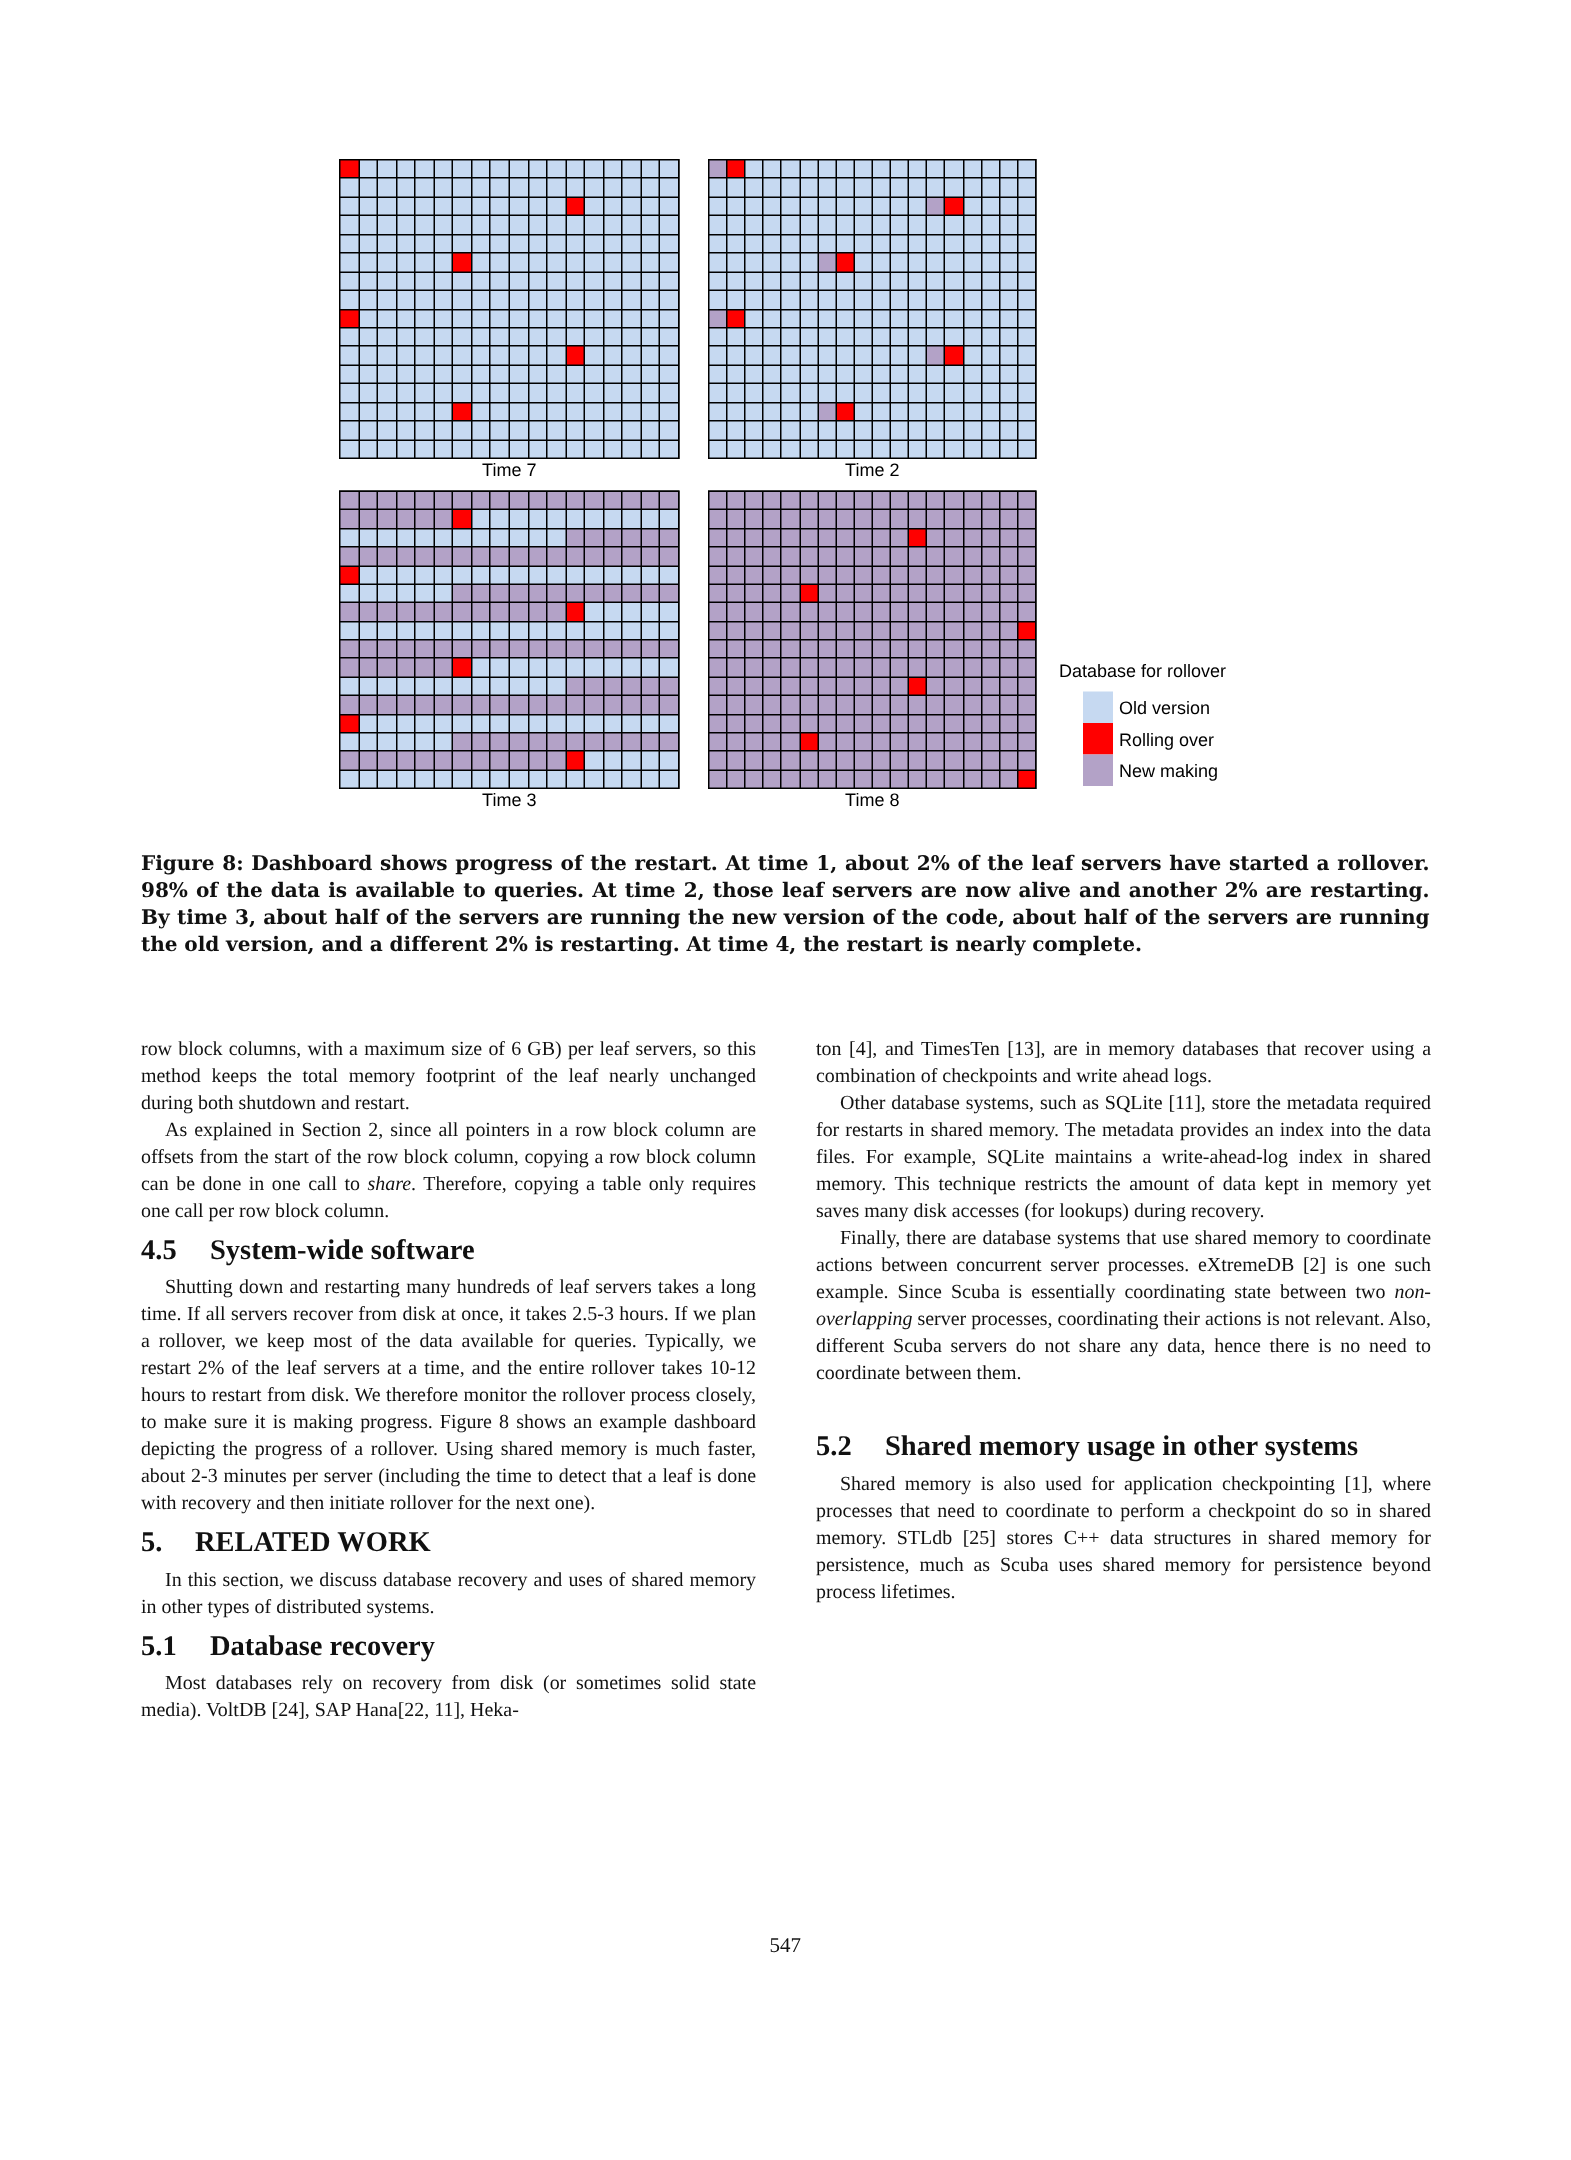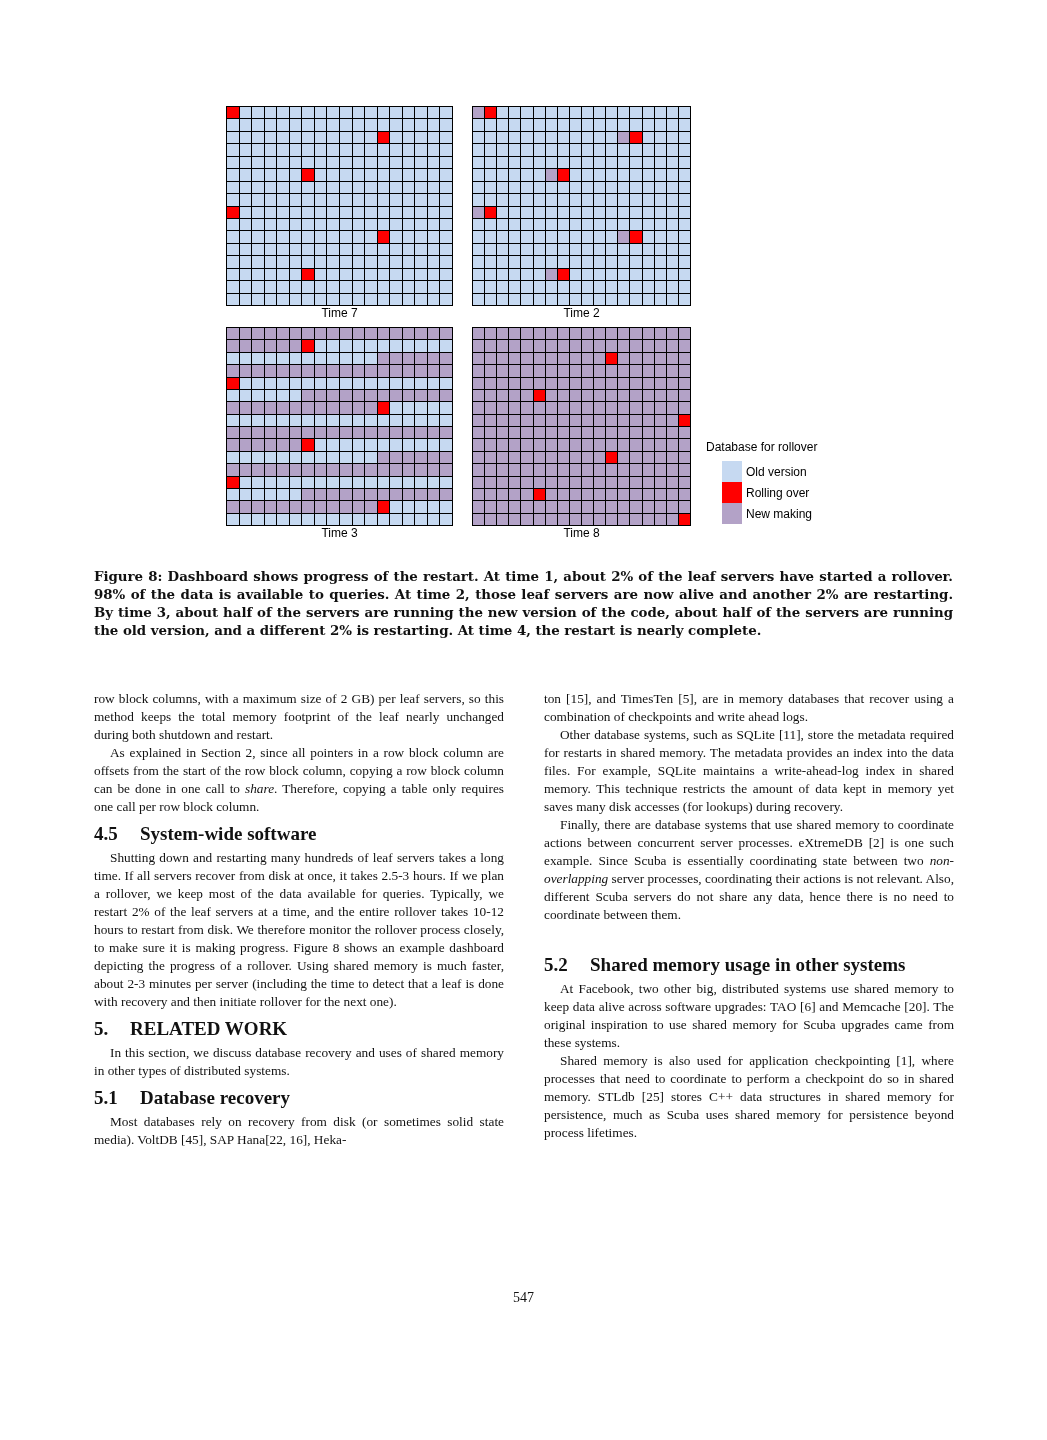--- a/index.html
+++ b/index.html
@@ -1210,33 +1210,32 @@
   </div>
   <div class="legend-item">
     <span class="legend-swatch" style="background: rgb(179, 162, 199);"></span>
     <span class="legend-text">New making</span>
   </div>
 </div>
 
 <div class="caption">Figure 8: Dashboard shows progress of the restart. At time 1, about 2% of the leaf servers have started a rollover. 98% of the data is available to queries. At time 2, those leaf servers are now alive and another 2% are restarting. By time 3, about half of the servers are running the new version of the code, about half of the servers are running the old version, and a different 2% is restarting. At time 4, the restart is nearly complete.</div>
 
 <div class="col col-left">
-  <p>row block columns, with a maximum size of 2 GB) per leaf servers, so this method keeps the total memory footprint of the leaf nearly unchanged during both shutdown and restart.</p>
+  <p>row block columns, with a maximum size of 6 GB) per leaf servers, so this method keeps the total memory footprint of the leaf nearly unchanged during both shutdown and restart.</p>
   <p class="indent"><span>As explained in Section 2, since all pointers in a row block column are offsets from the start of the row block column, copying a row block column can be done in one call to </span><em>share</em><span>. Therefore, copying a table only requires one call per row block column.</span></p>
   <h2><span class="num">4.5</span><span>System-wide software</span></h2>
   <p class="indent">Shutting down and restarting many hundreds of leaf servers takes a long time. If all servers recover from disk at once, it takes 2.5-3 hours. If we plan a rollover, we keep most of the data available for queries. Typically, we restart 2% of the leaf servers at a time, and the entire rollover takes 10-12 hours to restart from disk. We therefore monitor the rollover process closely, to make sure it is making progress. Figure 8 shows an example dashboard depicting the progress of a rollover. Using shared memory is much faster, about 2-3 minutes per server (including the time to detect that a leaf is done with recovery and then initiate rollover for the next one).</p>
   <h2 class="sec"><span class="num">5.</span><span>RELATED WORK</span></h2>
   <p class="indent">In this section, we discuss database recovery and uses of shared memory in other types of distributed systems.</p>
   <h2><span class="num">5.1</span><span>Database recovery</span></h2>
-  <p class="indent">Most databases rely on recovery from disk (or sometimes solid state media). VoltDB [45], SAP Hana[22, 16], Heka-</p>
+  <p class="indent">Most databases rely on recovery from disk (or sometimes solid state media). VoltDB [24], SAP Hana[22, 11], Heka-</p>
 </div>
 
 <div class="col col-right">
-  <p>ton [15], and TimesTen [5], are in memory databases that recover using a combination of checkpoints and write ahead logs.</p>
+  <p>ton [4], and TimesTen [13], are in memory databases that recover using a combination of checkpoints and write ahead logs.</p>
   <p class="indent">Other database systems, such as SQLite [11], store the metadata required for restarts in shared memory. The metadata provides an index into the data files. For example, SQLite maintains a write-ahead-log index in shared memory. This technique restricts the amount of data kept in memory yet saves many disk accesses (for lookups) during recovery.</p>
   <p class="indent"><span>Finally, there are database systems that use shared memory to coordinate actions between concurrent server processes. eXtremeDB [2] is one such example. Since Scuba is essentially coordinating state between two </span><em>non-overlapping</em><span> server processes, coordinating their actions is not relevant. Also, different Scuba servers do not share any data, hence there is no need to coordinate between them.</span></p>
   <div class="spacer"></div>
   <h2><span class="num">5.2</span><span>Shared memory usage in other systems</span></h2>
-  <p class="indent">At Facebook, two other big, distributed systems use shared memory to keep data alive across software upgrades: TAO [6] and Memcache [20]. The original inspiration to use shared memory for Scuba upgrades came from these systems.</p>
   <p class="indent">Shared memory is also used for application checkpointing [1], where processes that need to coordinate to perform a checkpoint do so in shared memory. STLdb [25] stores C++ data structures in shared memory for persistence, much as Scuba uses shared memory for persistence beyond process lifetimes.</p>
 </div>
 
 <div class="pagenum">547</div>
 
 </body></html>

